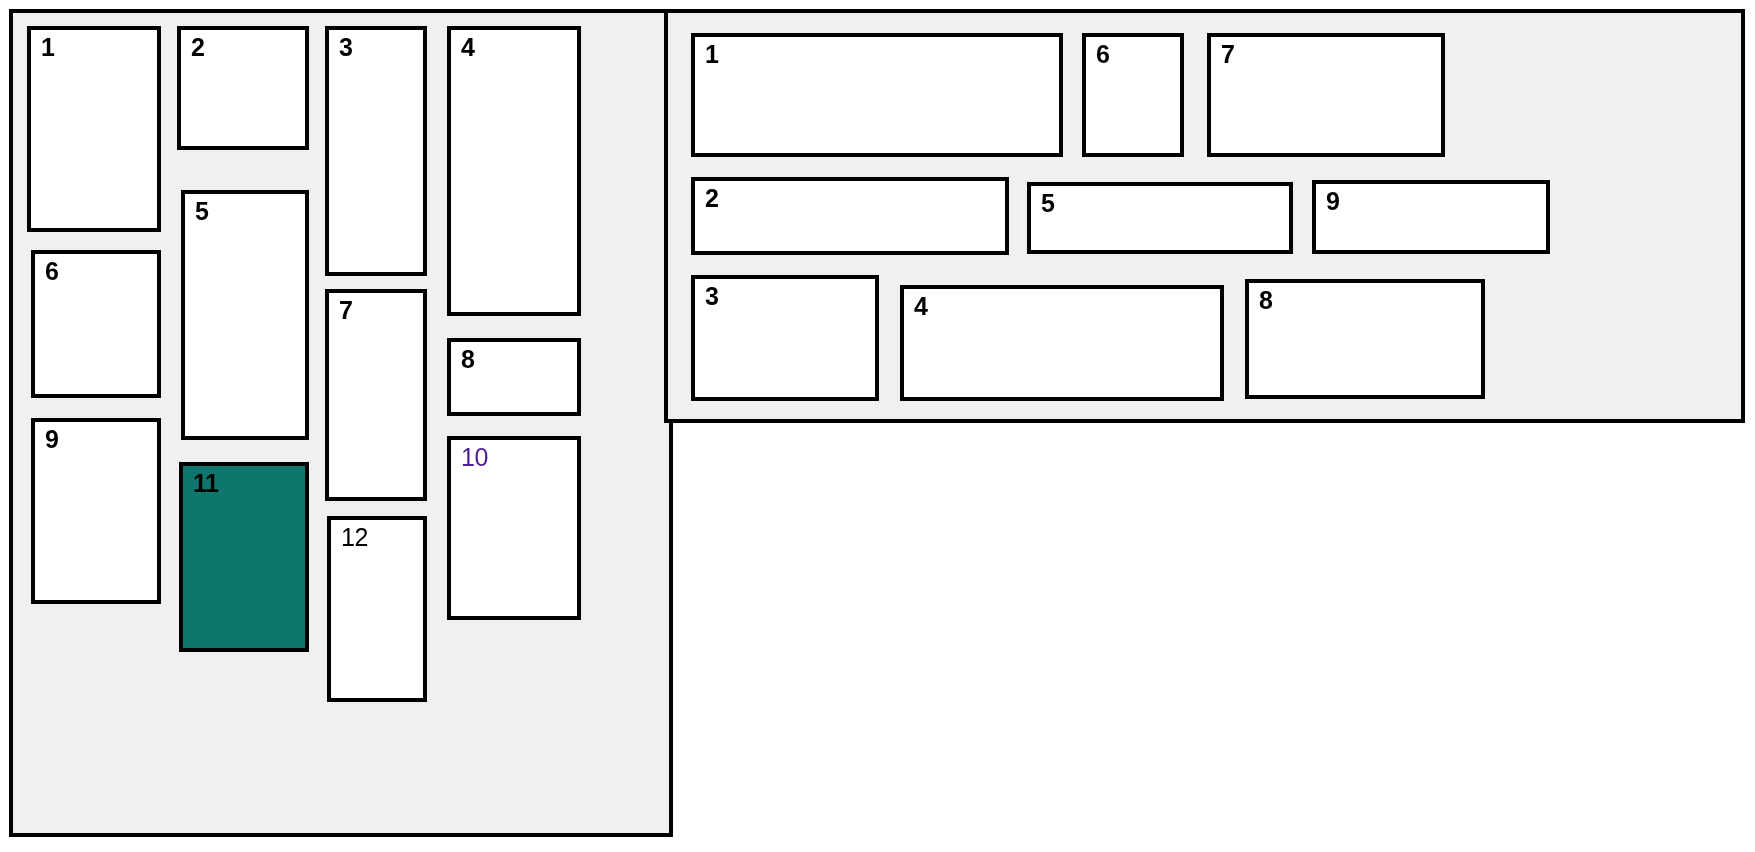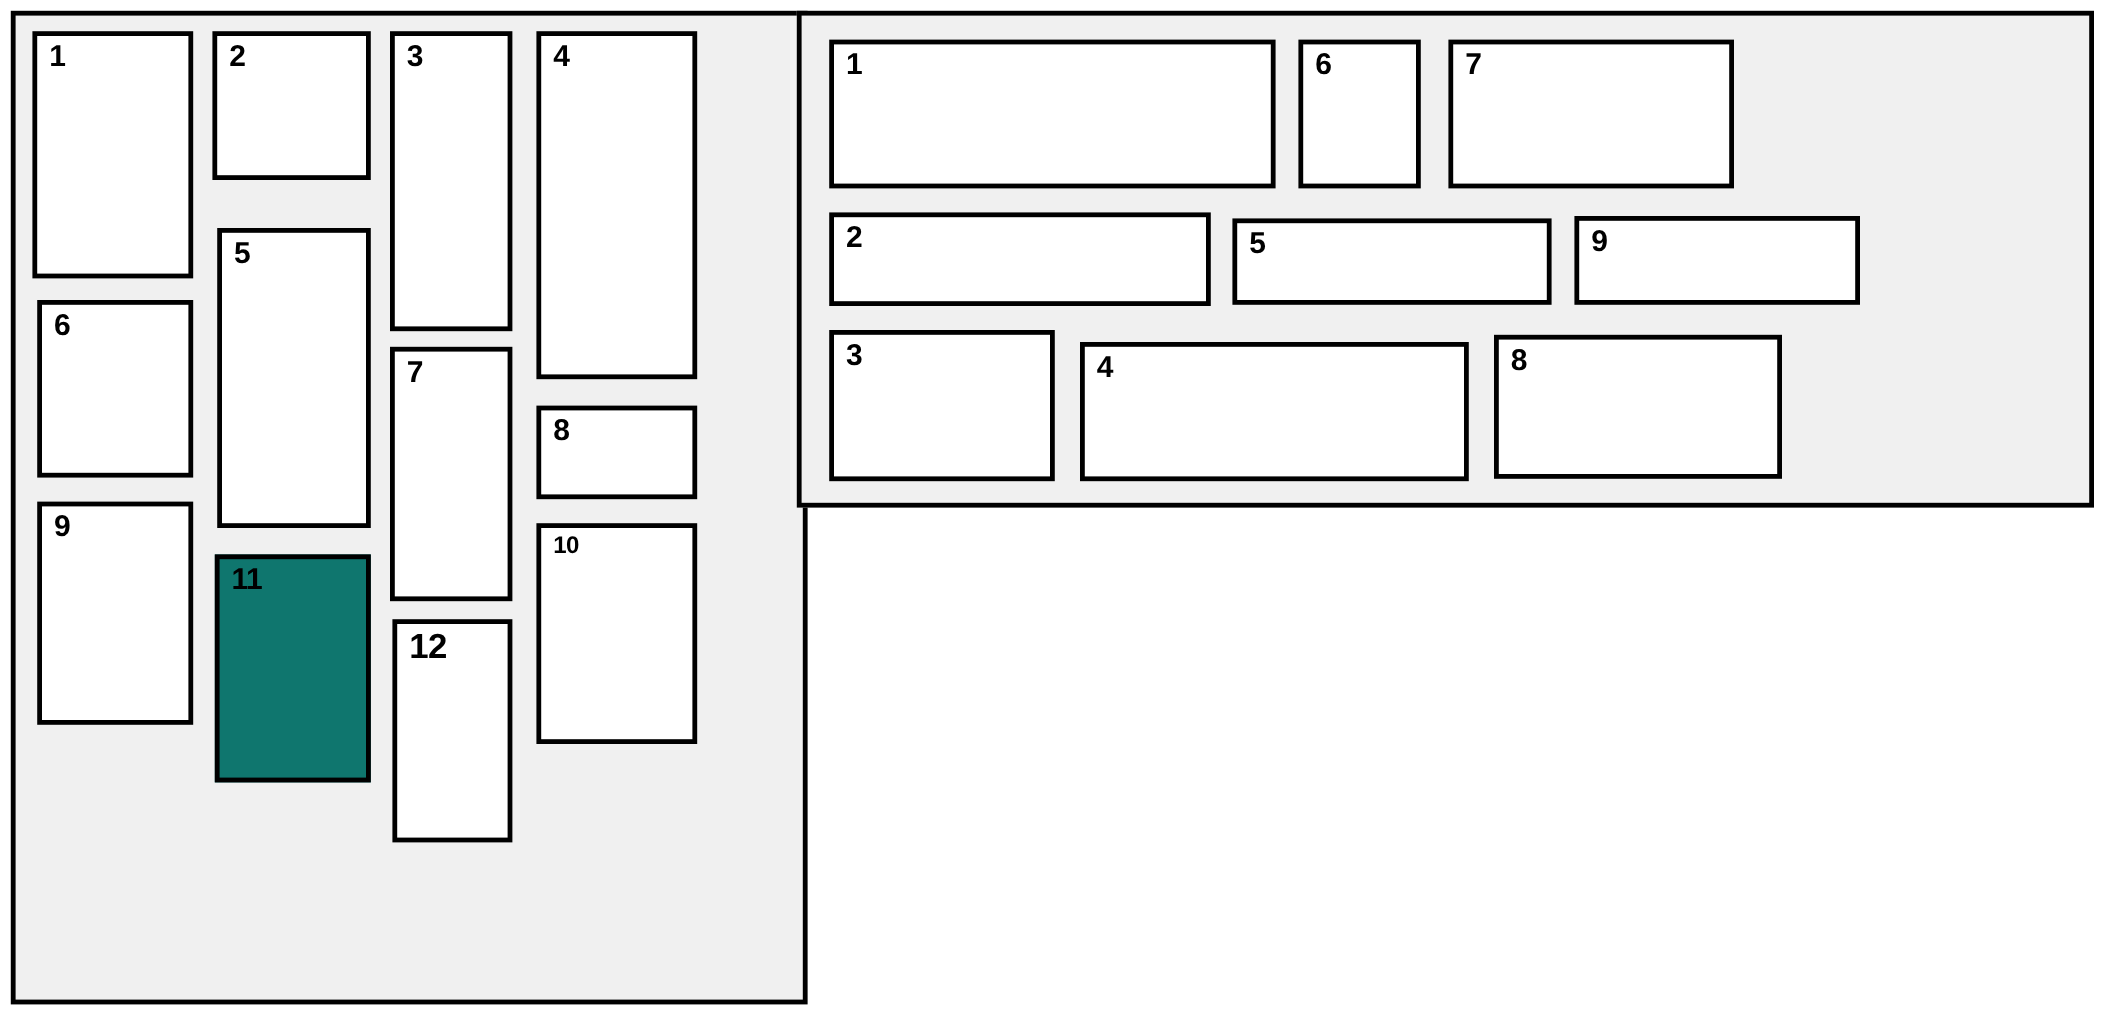--- a/index.html
+++ b/index.html
@@ -69,27 +69,27 @@
       <div class="box" style="left: 312px; top: 276px; width: 102px; height: 212px; background: rgb(255, 255, 255); border-width: 4px; border-color: rgb(0, 0, 0);">
         <span class="box-label" style="color: rgb(0, 0, 0); font-size: 25px; font-weight: bold;">7</span>
       </div>
       <div class="box" style="left: 434px; top: 325px; width: 134px; height: 78px; background: rgb(255, 255, 255); border-width: 4px; border-color: rgb(0, 0, 0);">
         <span class="box-label" style="color: rgb(0, 0, 0); font-size: 25px; font-weight: bold;">8</span>
       </div>
       <div class="box" style="left: 18px; top: 405px; width: 130px; height: 186px; background: rgb(255, 255, 255); border-width: 4px; border-color: rgb(0, 0, 0);">
         <span class="box-label" style="color: rgb(0, 0, 0); font-size: 25px; font-weight: bold;">9</span>
       </div>
       <div class="box" style="left: 434px; top: 423px; width: 134px; height: 184px; background: rgb(255, 255, 255); border-width: 4px; border-color: rgb(0, 0, 0);">
-        <span class="box-label" style="color: #000000; font-size: 20px; font-weight: bold;">10</span>
+        <span class="box-label" style="color: #4c1d95; font-size: 25px; font-weight: normal;">10</span>
       </div>
       <div class="box" style="left: 166px; top: 449px; width: 130px; height: 190px; background: #0f766e; border-width: 4px; border-color: rgb(0, 0, 0);">
         <span class="box-label" style="color: rgb(0, 0, 0); font-size: 25px; font-weight: bold;">11</span>
       </div>
       <div class="box" style="left: 314px; top: 503px; width: 100px; height: 186px; background: rgb(255, 255, 255); border-width: 4px; border-color: rgb(0, 0, 0);">
-        <span class="box-label" style="color: rgb(0, 0, 0); font-size: 29px; font-weight: bold;">12</span>
+        <span class="box-label" style="color: rgb(0, 0, 0); font-size: 25px; font-weight: normal;">12</span>
       </div>
     </div>
     <div class="panel" style="left: 664px; top: 9px; width: 1081px; height: 414px; background: rgb(240, 240, 240); border-width: 4px; border-color: rgb(0, 0, 0);">
       <div class="box" style="left: 23px; top: 20px; width: 372px; height: 124px; background: rgb(255, 255, 255); border-width: 4px; border-color: rgb(0, 0, 0);">
         <span class="box-label" style="color: rgb(0, 0, 0); font-size: 25px; font-weight: bold;">1</span>
       </div>
       <div class="box" style="left: 414px; top: 20px; width: 102px; height: 124px; background: rgb(255, 255, 255); border-width: 4px; border-color: rgb(0, 0, 0);">
         <span class="box-label" style="color: rgb(0, 0, 0); font-size: 25px; font-weight: bold;">6</span>
       </div>
       <div class="box" style="left: 539px; top: 20px; width: 238px; height: 124px; background: rgb(255, 255, 255); border-width: 4px; border-color: rgb(0, 0, 0);">

